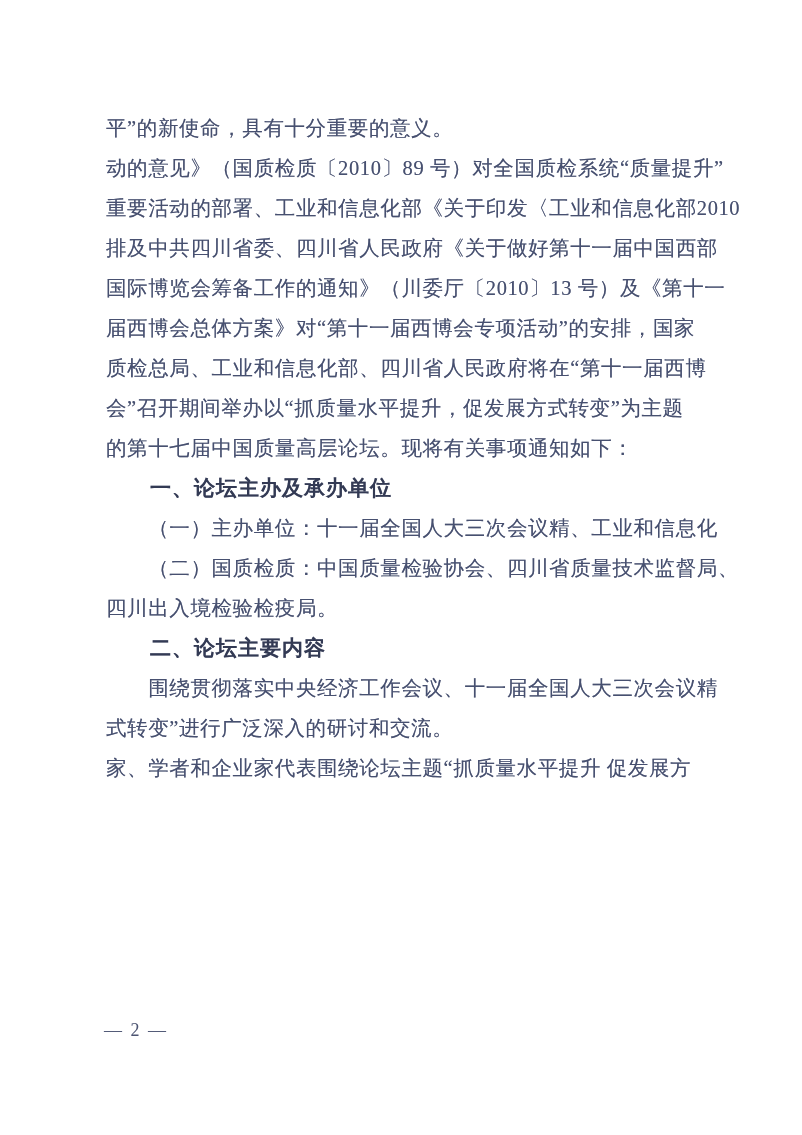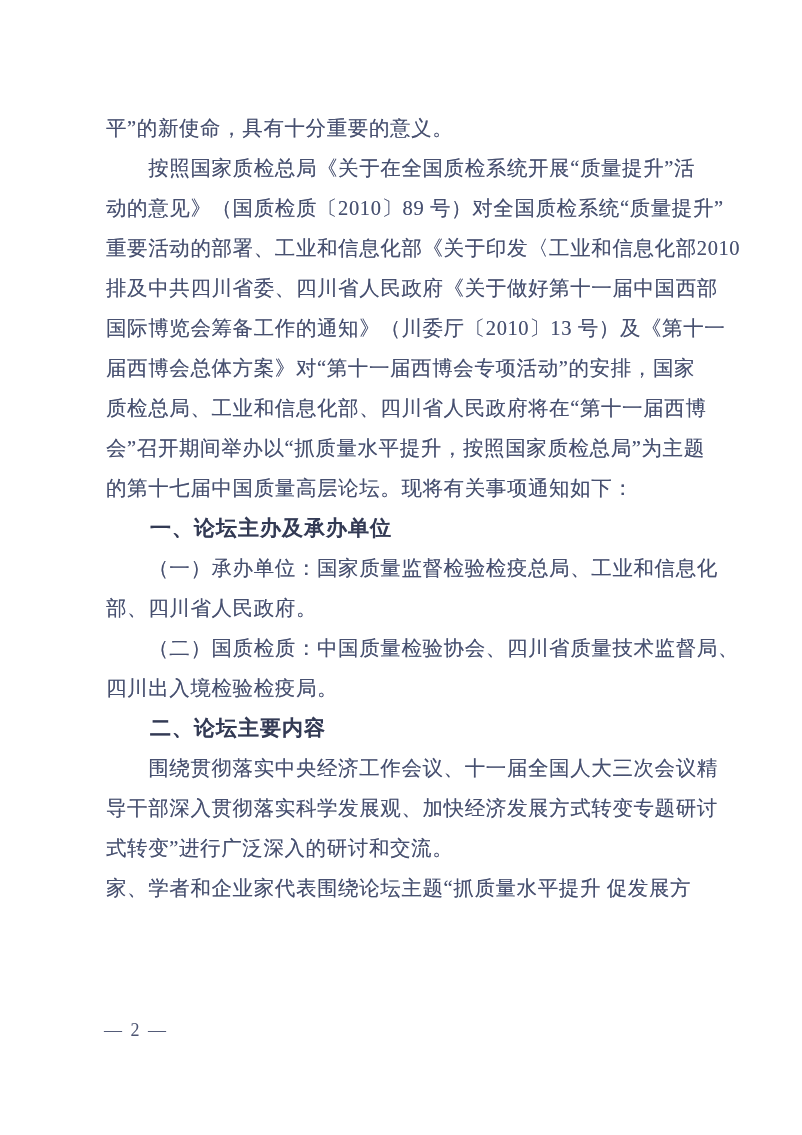--- a/index.html
+++ b/index.html
@@ -48,34 +48,31 @@
     color: #4c5472;
     font-family: "Liberation Serif", "DejaVu Serif", serif;
   }
 </style>
 </head>
 <body>
 
 <div class="page">
   <div class="doc-body">
     <div class="line">平”的新使命，具有十分重要的意义。</div>
-    <div class="line">　　按照国家质检总局《关于在全国质检系统开展“质量提升”活</div>
     <div class="line">动的意见》（国质检质〔2010〕89 号）对全国质检系统“质量提升”</div>
     <div class="line">重要活动的部署、工业和信息化部《关于印发〈工业和信息化部2010</div>
     <div class="line">排及中共四川省委、四川省人民政府《关于做好第十一届中国西部</div>
     <div class="line">国际博览会筹备工作的通知》（川委厅〔2010〕13 号）及《第十一</div>
     <div class="line">届西博会总体方案》对“第十一届西博会专项活动”的安排，国家</div>
     <div class="line">质检总局、工业和信息化部、四川省人民政府将在“第十一届西博</div>
-    <div class="line">会”召开期间举办以“抓质量水平提升，按照国家质检总局”为主题</div>
+    <div class="line">会”召开期间举办以“抓质量水平提升，促发展方式转变”为主题</div>
     <div class="line">的第十七届中国质量高层论坛。现将有关事项通知如下：</div>
     <div class="line heading">　　一、论坛主办及承办单位</div>
-    <div class="line">　　（一）承办单位：国家质量监督检验检疫总局、工业和信息化</div>
-    <div class="line">部、四川省人民政府。</div>
+    <div class="line">　　（一）主办单位：十一届全国人大三次会议精、工业和信息化</div>
     <div class="line">　　（二）国质检质：中国质量检验协会、四川省质量技术监督局、</div>
     <div class="line">四川出入境检验检疫局。</div>
     <div class="line heading">　　二、论坛主要内容</div>
     <div class="line">　　围绕贯彻落实中央经济工作会议、十一届全国人大三次会议精</div>
-    <div class="line">导干部深入贯彻落实科学发展观、加快经济发展方式转变专题研讨</div>
     <div class="line">式转变”进行广泛深入的研讨和交流。</div>
     <div class="line">家、学者和企业家代表围绕论坛主题“抓质量水平提升 促发展方</div>
   </div>
   <div class="page-footer">— 2 —</div>
 </div>
 
 </body></html>

